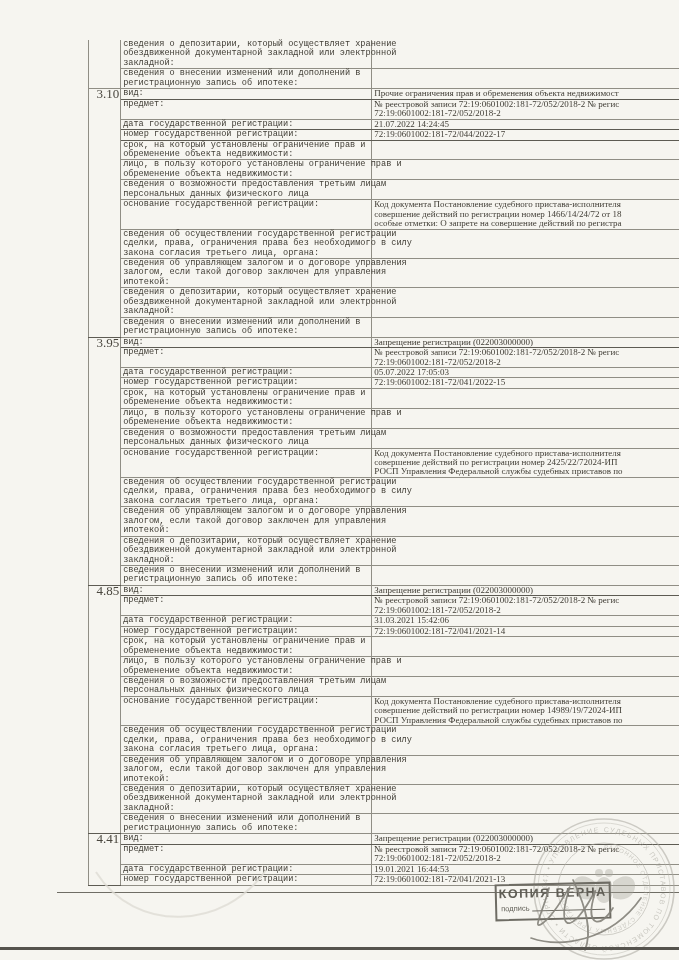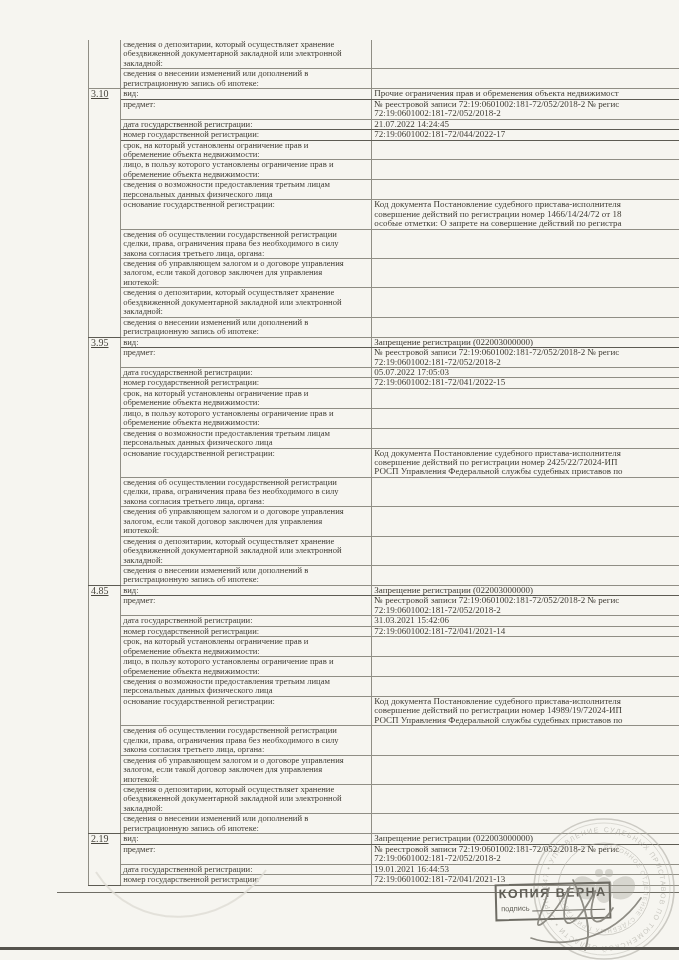--- a/index.html
+++ b/index.html
@@ -24,29 +24,29 @@
   }
   table.reg td{
     border:1px solid #908e85;
     padding:0 1px 0 2px;
     vertical-align:top;
     overflow:visible;
   }
   table.reg tr:first-child td{border-top:none;}
   td.num{
     width:32px;
-    text-align:left;
+    text-align:right;
     vertical-align:middle;
-    font-size:10px;
+    font-size:13px;
     color:#4a473f;
-    text-decoration:underline;
   }
   td.label{
     width:250px;
     white-space:pre;
+    font-family:Liberation Mono, monospace;
   }
   td.value{
     width:573px;
     white-space:pre;
     font-size:9px;
   }
   tr.dark td{border-bottom-color:#5d5b53;}
   
   .end-rule{
     position:absolute;left:57px;top:892px;width:622px;
@@ -284,21 +284,21 @@
 обездвиженной документарной закладной или электронной
 закладной:</td>
           <td class="value"></td>
         </tr>
         <tr>
           <td class="label">сведения о внесении изменений или дополнений в
 регистрационную запись об ипотеке:</td>
           <td class="value"></td>
         </tr>
         <tr class="dark">
-          <td class="num" rowspan="4">2.19</td>
+          <td class="num" rowspan="4">4.41</td>
           <td class="label">вид:</td>
           <td class="value">Запрещение регистрации (022003000000)</td>
         </tr>
         <tr>
           <td class="label">предмет:</td>
           <td class="value">№ реестровой записи 72:19:0601002:181-72/052/2018-2 № регис
 72:19:0601002:181-72/052/2018-2</td>
         </tr>
         <tr>
           <td class="label">дата государственной регистрации:</td>

